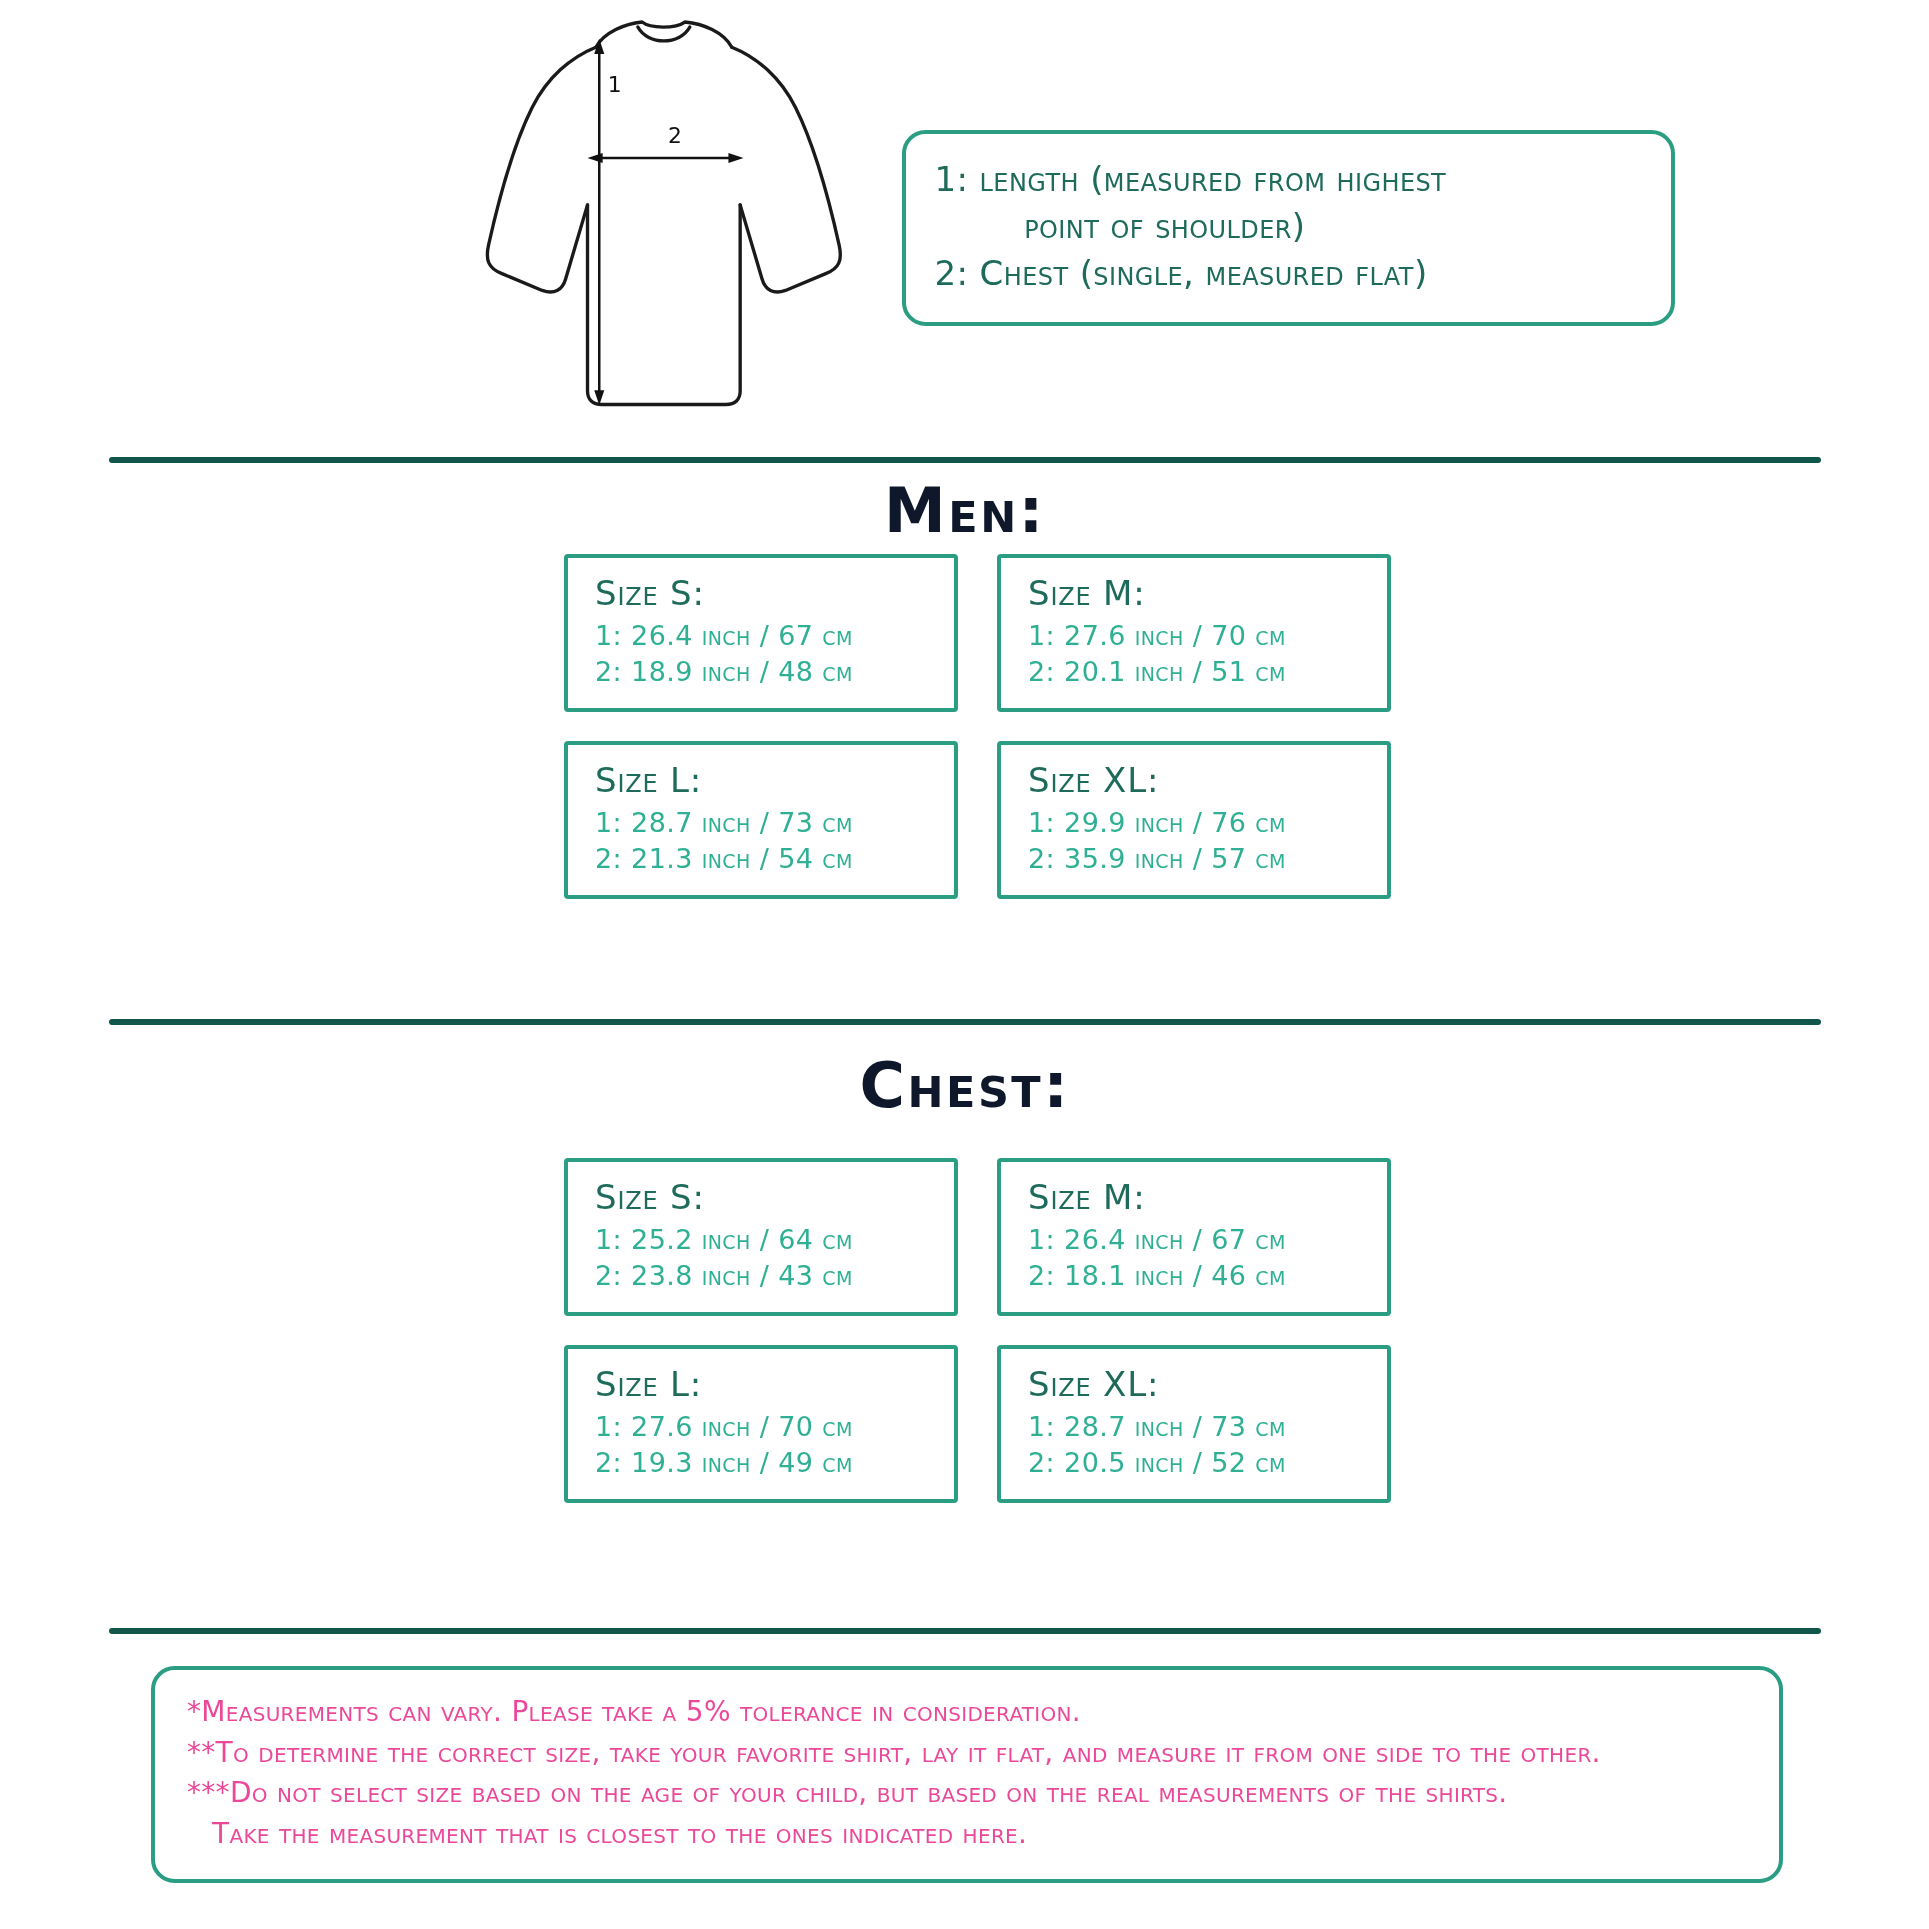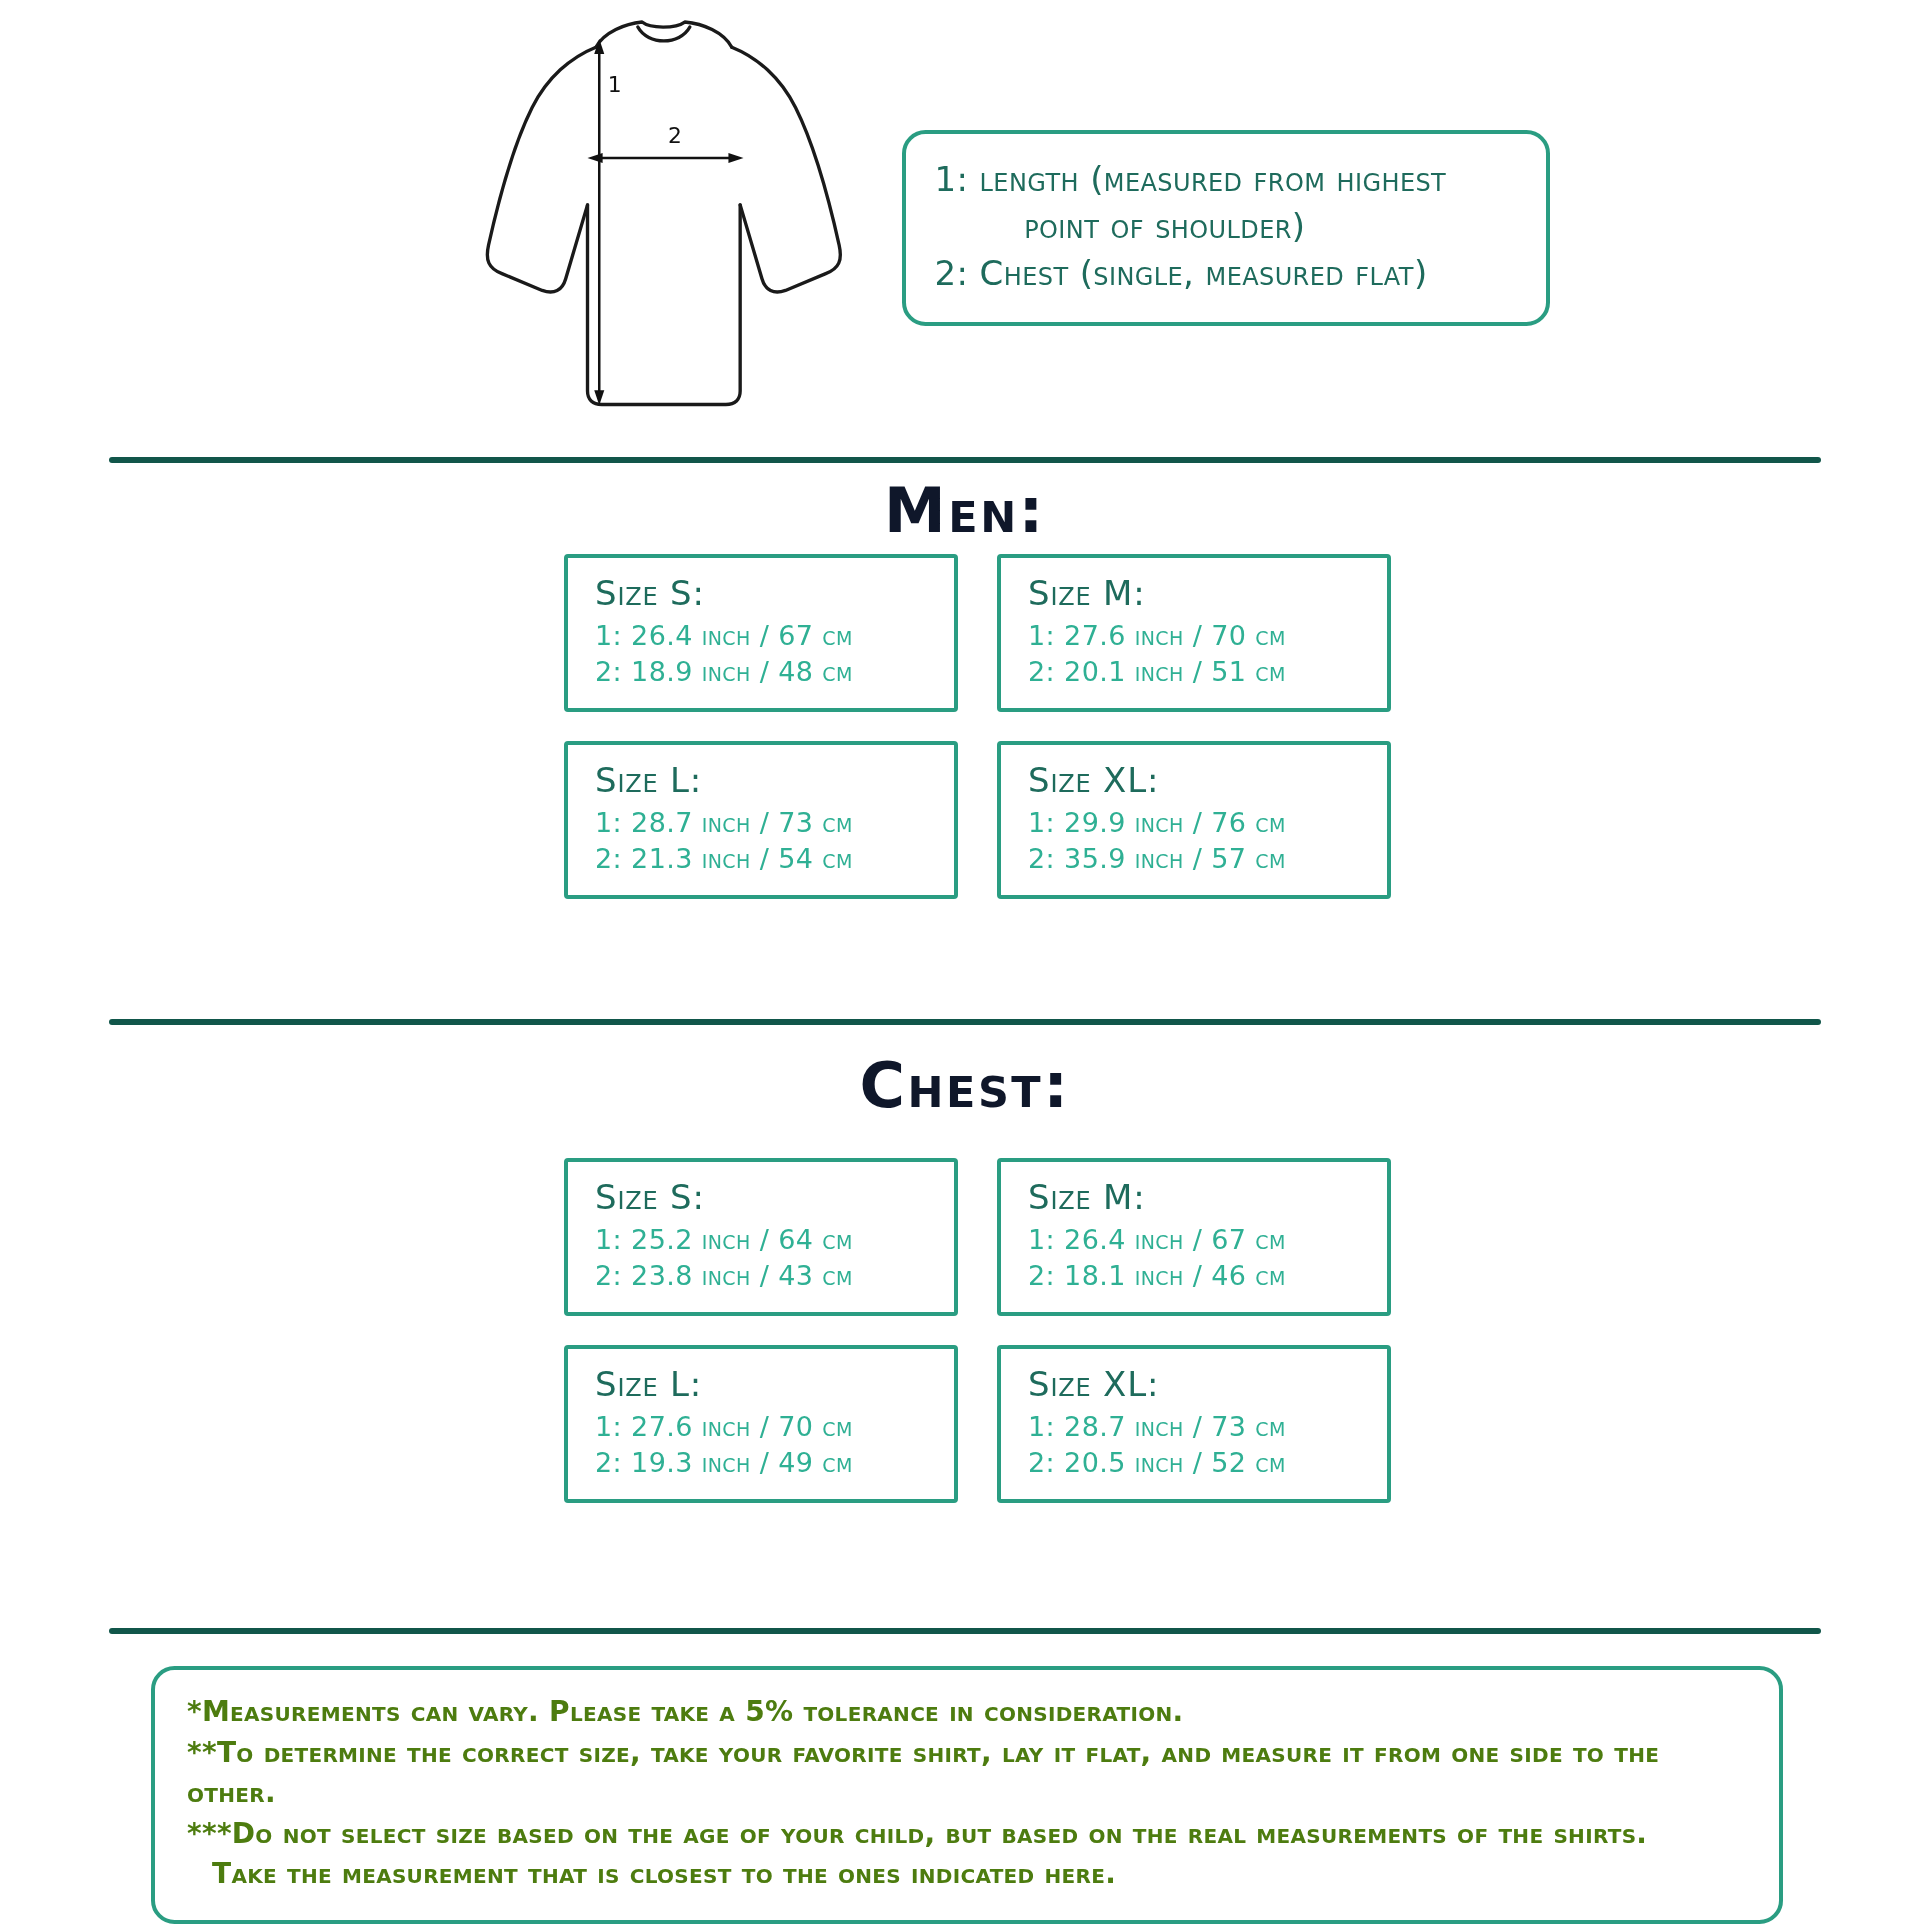--- a/index.html
+++ b/index.html
@@ -30,21 +30,21 @@
     position: absolute;
     left: 470px;
     top: 17px;
     width: 386px;
     height: 411px;
   }
   .legend-box {
     position: absolute;
     left: 902px;
     top: 130px;
-    width: 648px;
+    width: 773px;
     border: 4.2px solid #2a9d82;
     border-radius: 23.5px;
     padding: 22px 28.5px 25px 28.5px;
     box-sizing: border-box;
   }
   .legend-line {
     color: #1e6b5c;
     font-size: 34px;
     line-height: 1.38;
     letter-spacing: 0.4px;
@@ -122,26 +122,25 @@
     position: absolute;
     left: 151px;
     top: 1666px;
     width: 1632px;
     border: 4.2px solid #2a9d82;
     border-radius: 23.5px;
     padding: 22px 28.5px 25px 32px;
     box-sizing: border-box;
   }
   .note {
-    color: #4d7c0f;
+    color: #ec4899;
     font-size: 28px;
     line-height: 1.45;
     letter-spacing: 0.3px;
     font-variant: small-caps;
-    font-weight: bold;
   }
   .note.sub {
     padding-left: 25px;
   }
 
   .measure-num {
     font-size: 26px;
     fill: #111111;
     font-family: "DejaVu Sans", sans-serif;
   }

